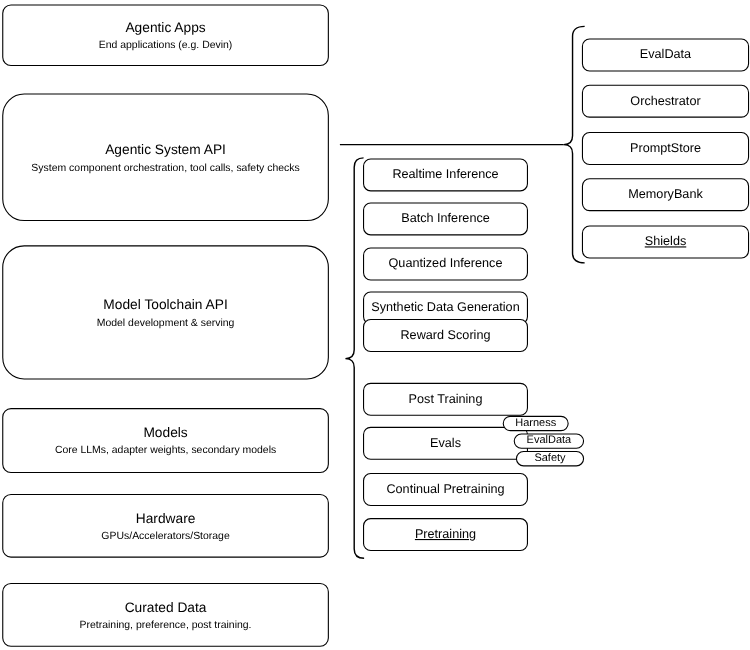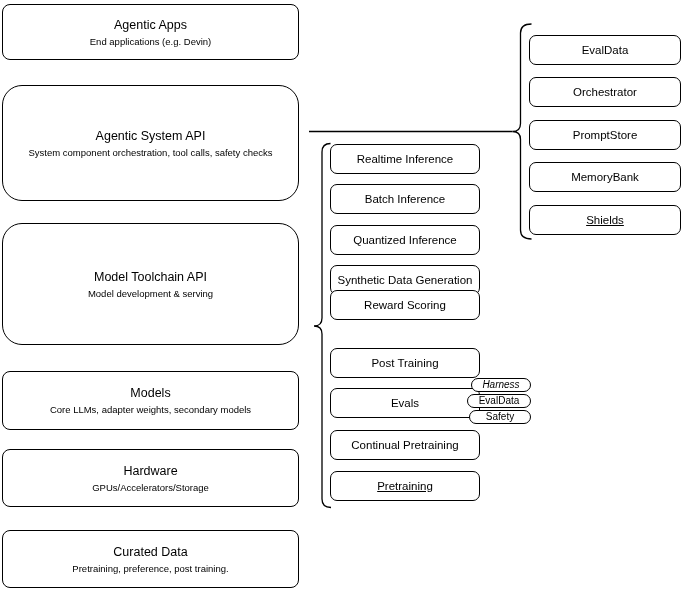--- a/index.html
+++ b/index.html
@@ -106,21 +106,21 @@
   <div class="box node" style="top:388px;">
     <span>Evals</span>
   </div>
   <div class="box node" style="top:430px;">
     <span>Continual Pretraining</span>
   </div>
   <div class="box node" style="top:471px;text-decoration:underline;">
     <span>Pretraining</span>
   </div>
 
-  <div class="tag" style="left:471px;top:378px;width:60px;font-style:italic;">
+  <div class="tag" style="left:457px;top:378px;width:60px;">
     <span>Harness</span>
   </div>
   <div class="tag" style="left:467px;top:394px;width:64px;">
     <span>EvalData</span>
   </div>
   <div class="tag" style="left:469px;top:410px;width:62px;">
     <span>Safety</span>
   </div>
 
   <div class="box rnode" style="top:35px;">

